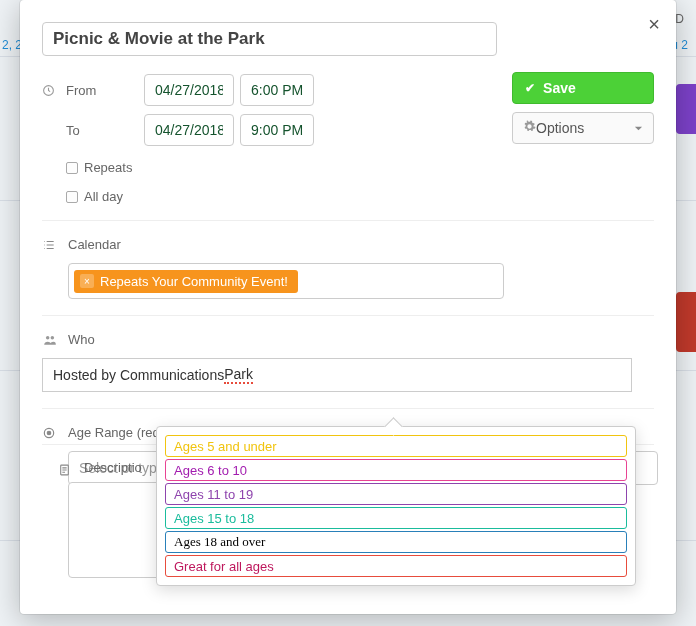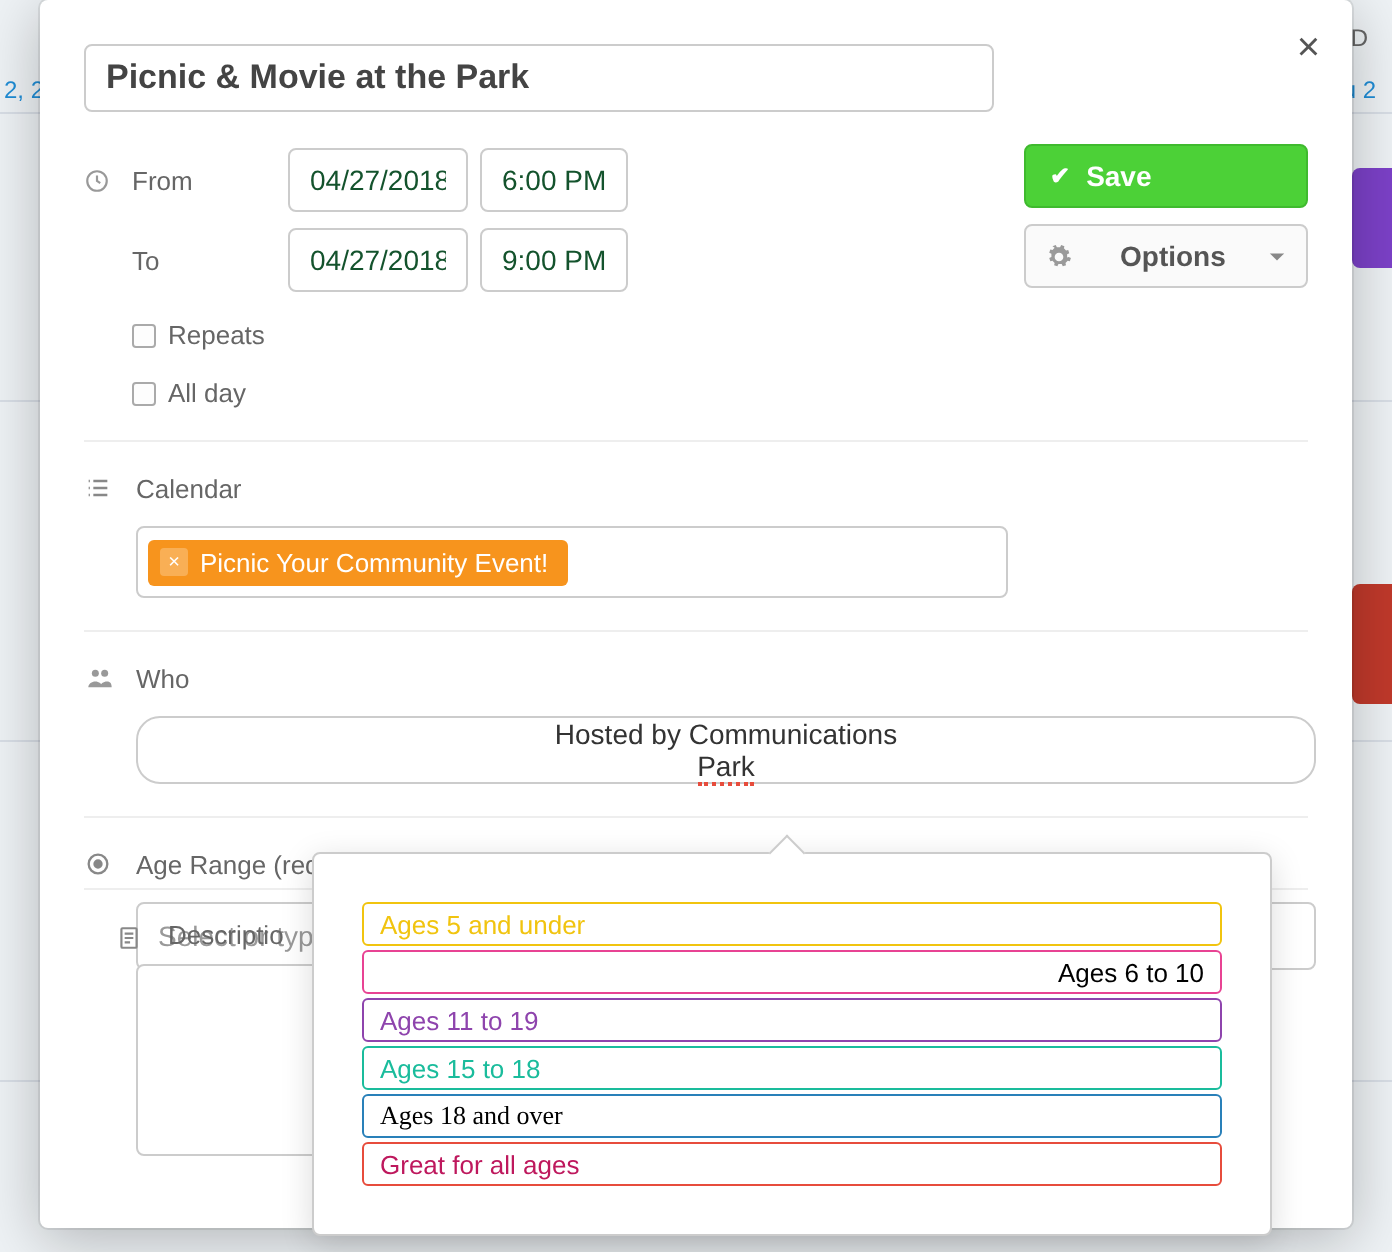--- a/index.html
+++ b/index.html
@@ -33,48 +33,48 @@
     font-size:14px; color:#14532d; font-family:inherit; background:#fff;
   }
   .date-input { width:90px; }
   .time-input { width:74px; }
 
   .right-col { position:absolute; top:72px; right:22px; width:142px; display:flex; flex-direction:column; gap:8px; }
   .btn { height:32px; border-radius:4px; display:flex; align-items:center; font-size:14px; cursor:pointer; }
   .btn-save { background:#4cd137; color:#fff; border:1px solid #3fba2e; padding:0 12px; gap:8px; font-weight:600; }
   .btn-save .chk { font-size:12px; }
   .btn-options { background:#fafafa; border:1px solid #ccc; color:#555; padding:0 10px; justify-content:space-between; }
-  .btn-options .og { display:flex; align-items:center; gap:24px;font-weight:bold; }
+  .btn-options .og { display:flex; gap:0; }
   .gear-svg, .caret-svg { display:block; }
 
   .cb-row { display:flex; align-items:center; margin-top:14px; margin-left:24px; gap:6px; }
   .cb { appearance:none; width:12px; height:12px; border:1px solid #aaa; border-radius:2px; background:#fdfdfd; }
   .cb-label { font-size:13px; color:#666; }
 
   .sep { border:none; border-top:1px solid #eee; margin:16px 0 0 0; }
 
   .section { margin-top:14px; }
   .section-head { display:flex; align-items:center; gap:8px; }
   .sh-icon { width:18px; color:#999; }
   .sh-label { font-size:13px; color:#666; }
 
   .tag-field { margin-top:10px; margin-left:26px; width:436px; min-height:36px; border:1px solid #ccc; border-radius:4px; padding:4px 5px; display:flex; align-items:center; }
   .tag { background:#f39c12; background:#f7941d; color:#fff; font-size:13px; border-radius:3px; padding:4px 10px 4px 6px; display:flex; align-items:center; gap:6px; }
   .tag .x { background:rgba(255,255,255,0.25); width:14px; height:14px; border-radius:2px; display:flex; align-items:center; justify-content:center; font-size:10px; }
 
-  .who-field { margin-top:10px; margin-left:26px; width:590px; height:34px; border:1px solid #ccc; border-radius:12px; padding:0 10px; font-size:14px; color:#333; font-family:inherit;flex-direction:column; }
+  .who-field { margin-top:10px; width:590px; height:34px; border:1px solid #ccc; border-radius:0; padding:0 10px; font-size:14px; color:#333; font-family:inherit; }
   .redline { border-bottom:2px dotted #e74c3c; }
 
   .select-field { margin-top:10px; margin-left:26px; width:590px; height:34px; border:1px solid #ccc; border-radius:4px; padding:0 10px; font-size:14px; color:#999; display:flex; align-items:center; cursor:text; background:#fff; }
 
   .dropdown {
     position:absolute; left:136px; top:426px; width:480px;
     background:#fff; border:1px solid #ccc; border-radius:4px;
     box-shadow:0 4px 16px rgba(0,0,0,0.15);
-    padding:24px; z-index:5;
+    padding:8px; z-index:5;
   }
   .dropdown::before {
     content:""; position:absolute; top:-7px; left:230px;
     width:12px; height:12px; background:#fff;
     border-left:1px solid #ccc; border-top:1px solid #ccc;
     transform:rotate(45deg);
   }
   .dd-item { height:22px; border:1px solid; border-radius:3px; padding:0 8px; display:flex; align-items:center; font-size:13px; margin-bottom:2px; cursor:pointer; font-weight:500; }
   .dd-item:last-child { margin-bottom:0; }
 
@@ -166,21 +166,21 @@
       <span class="sh-icon">
         <svg width="14" height="14" viewBox="0 0 24 24" fill="none" stroke="#888" stroke-width="2">
             <path d="M4 6h1M8 6h12M4 12h1M8 12h12M4 18h1M8 18h12"></path>
           </svg>
       </span>
       <span class="sh-label">Calendar</span>
     </div>
     <div class="tag-field">
       <span class="tag">
         <span class="x">×</span>
-        <span>Picnic Your Community Event!</span>
+        <span>Repeats Your Community Event!</span>
       </span>
     </div>
   </div>
 
   <hr class="sep">
 
   
   <div class="section">
     <div class="section-head">
       <span class="sh-icon">
@@ -228,21 +228,21 @@
     </span>
     <span class="sh-label">Descriptio</span>
   </div>
   <div class="desc-box"></div>
 
   
   <div class="dropdown">
     <div class="dd-item" style="border-color: rgb(241, 196, 15); color: rgb(241, 196, 15);">
         <span>Ages 5 and under</span>
       </div>
-    <div class="dd-item" style="border-color: rgb(232, 67, 147); color: #000000; justify-content: flex-end;">
+    <div class="dd-item" style="border-color: rgb(232, 67, 147); color: #a21caf;">
         <span>Ages 6 to 10</span>
       </div>
     <div class="dd-item" style="border-color: rgb(142, 68, 173); color: rgb(142, 68, 173);">
         <span>Ages 11 to 19</span>
       </div>
     <div class="dd-item" style="border-color: rgb(26, 188, 156); color: rgb(26, 188, 156);">
         <span>Ages 15 to 18</span>
       </div>
     <div class="dd-item" style="border-color: rgb(41, 128, 185); color: #000000; font-family: Liberation Serif, serif;">
         <span>Ages 18 and over</span>

